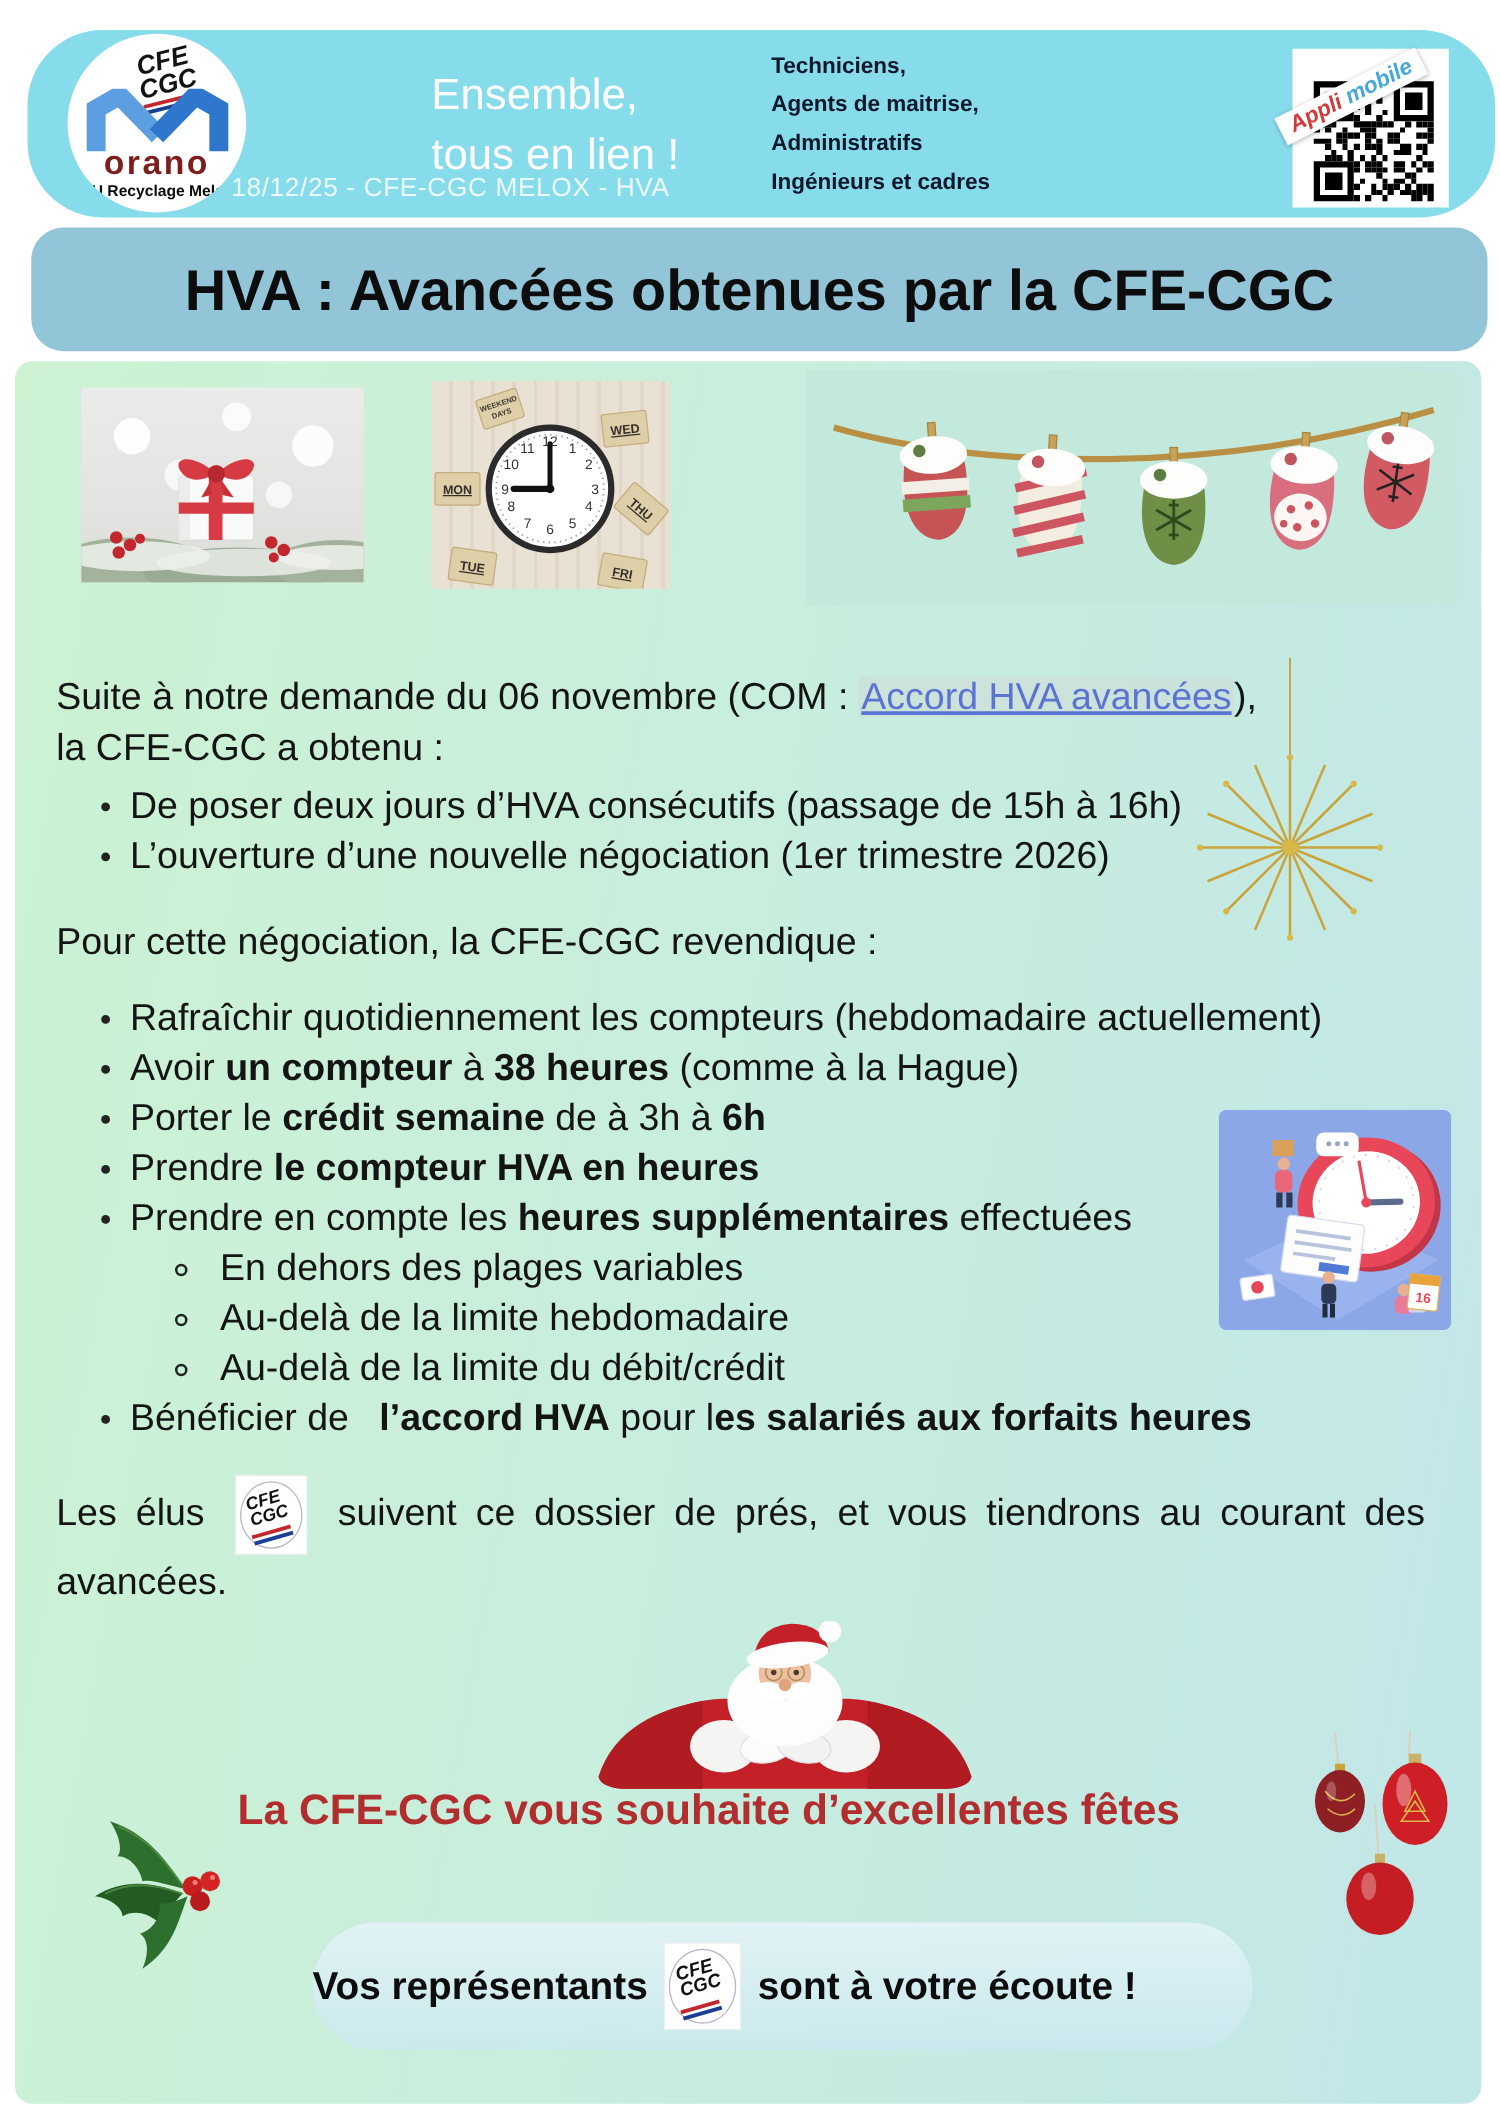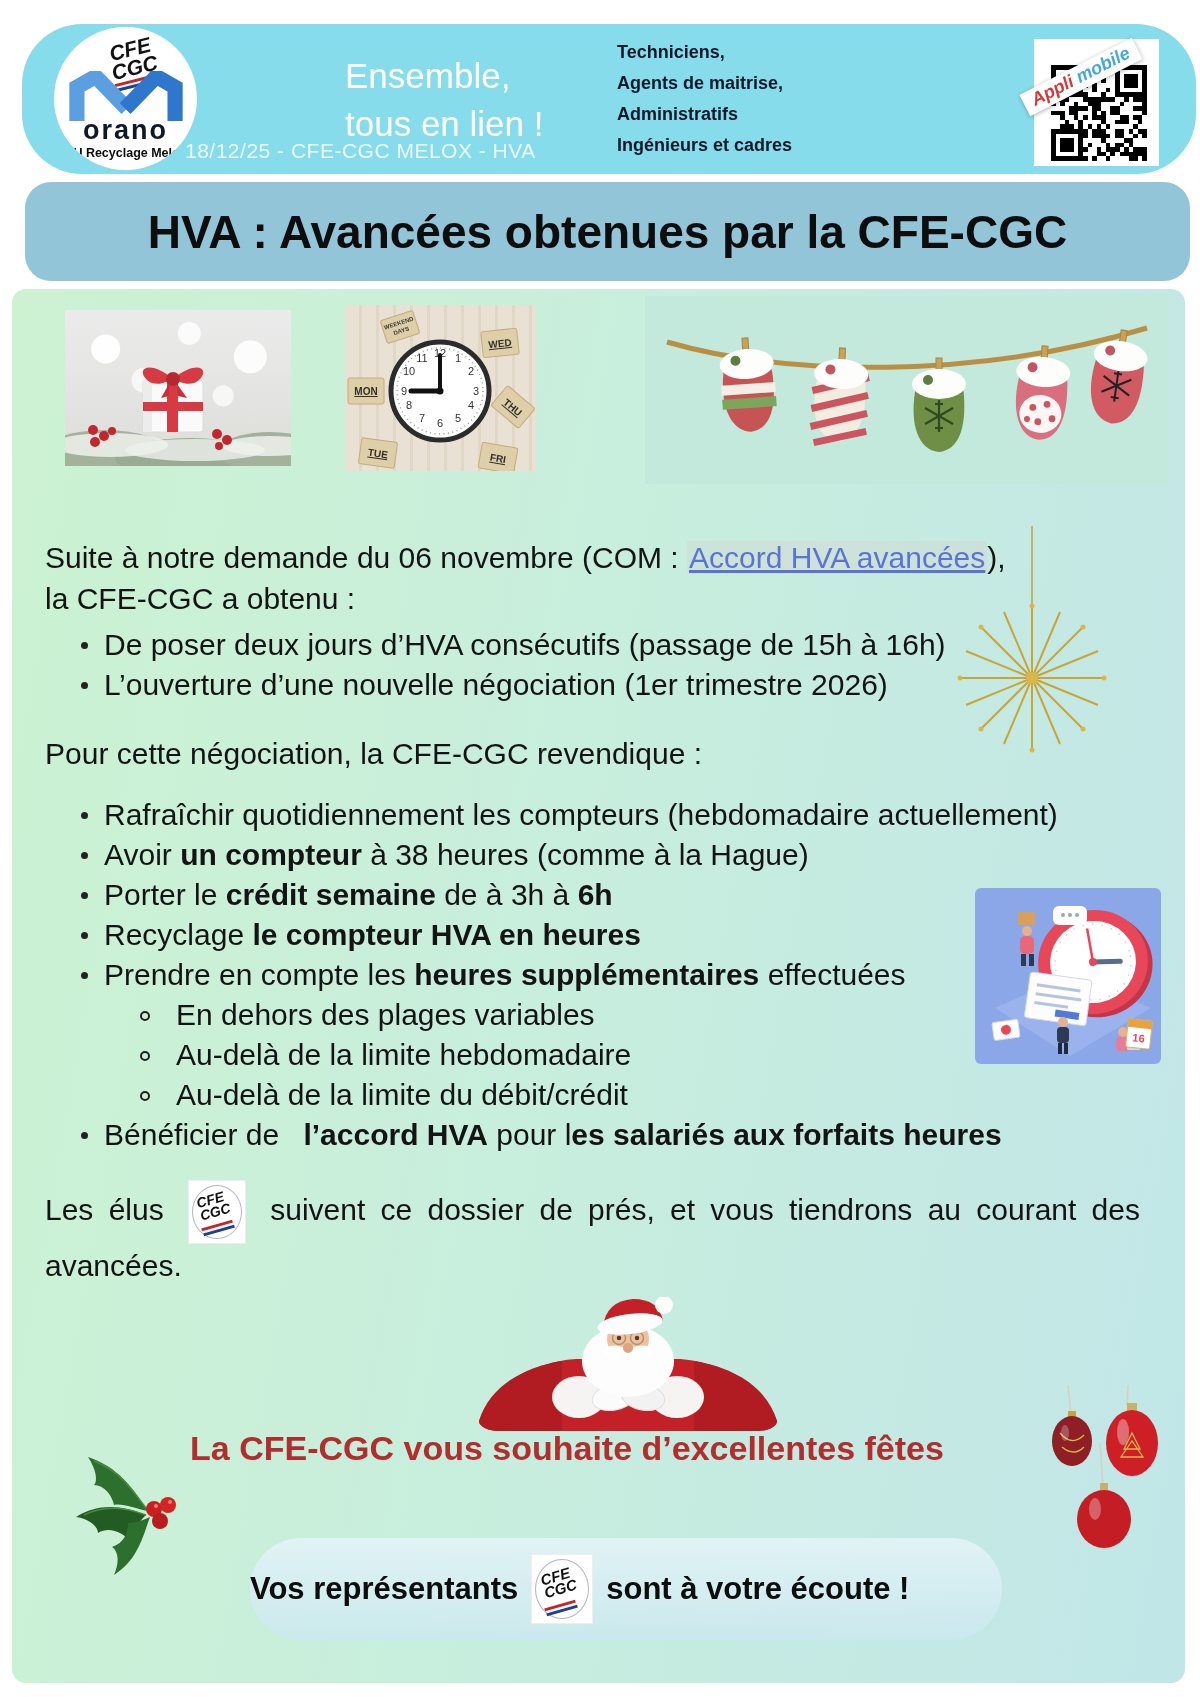--- a/index.html
+++ b/index.html
@@ -11,21 +11,21 @@
             background:#87dcec; border-radius:60px; }
   .logo-circle { position:absolute; left:32px; top:3px; width:143px; height:143px;
                  background:#fff; border-radius:50%; overflow:hidden; }
   .cfe-mark { position:absolute; top:12px; left:50%; transform:translateX(-34%) rotate(-14deg);
               font-weight:800; font-style:italic; font-size:21px; line-height:19px; color:#111; text-align:center; }
   .cfe-mark .stripe { display:block; height:3px; margin-top:2px; }
   .stripe-red { background:#c1272d; width:46px; }
   .stripe-blue { background:#1b3f94; width:46px; margin-top:1px; }
   .m-svg { position:absolute; top:44px; left:14px; width:116px; height:52px; }
   .orano { position:absolute; top:88px; width:100%; text-align:center;
-           font-weight:800; font-size:27px; letter-spacing:2px; color:#0f172a; }
+           font-weight:800; font-size:27px; letter-spacing:2px; color:#7f1d1d; }
   .bu { position:absolute; top:119px; width:100%; text-align:center;
         font-weight:700; font-size:12.5px; color:#0c0c0c; }
   .slogan { position:absolute; left:323px; top:28px; color:#ffffff; font-weight:400;
             font-size:35px; line-height:48px; }
   .date-line { position:absolute; left:163px; top:115px; color:rgba(255,255,255,0.85);
                font-size:21px; letter-spacing:0.5px; }
   .audience { position:absolute; left:595px; top:13px; color:#0f172a; font-weight:800;
               font-size:18px; line-height:31px; }
   .qr-box { position:absolute; right:37px; top:15px; width:125px; height:127px; background:#fff; }
   .qr-grid { position:absolute; left:17px; top:26px; width:96px; height:96px;
@@ -747,23 +747,23 @@
 
   <ul class="list list-obtained">
     <li>De poser deux jours d’HVA consécutifs (passage de 15h à 16h)</li>
     <li>L’ouverture d’une nouvelle négociation (1er trimestre 2026)</li>
   </ul>
 
   <div class="p-negot">Pour cette négociation, la CFE-CGC revendique :</div>
 
   <ul class="list list-demands">
     <li><span><span>Rafraîchir quotidiennement les compteurs (hebdomadaire actuellement)</span></span></li>
-    <li><span><span>Avoir </span><span style="font-weight: 700;">un compteur</span><span> à </span><span style="font-weight: 400;">38 heures</span><span> (comme à la Hague)</span></span></li>
+    <li><span><span>Avoir </span><span style="font-weight: 700;">un compteur</span><span> à </span><span style="font-weight: 700;">38 heures</span><span> (comme à la Hague)</span></span></li>
     <li><span><span>Porter le </span><span style="font-weight: 700;">crédit semaine</span><span> de à 3h à </span><span style="font-weight: 700; margin-top: 42px;">6h</span></span></li>
-    <li><span><span>Recyclage </span><span style="font-weight: 700;">le compteur HVA en heures</span></span></li>
+    <li><span><span>Prendre </span><span style="font-weight: 700;">le compteur HVA en heures</span></span></li>
     <li><span><span>Prendre en compte les </span><span style="font-weight: 700;">heures supplémentaires</span><span> effectuées</span></span></li>
     <li class="sub">En dehors des plages variables</li>
     <li class="sub">Au-delà de la limite hebdomadaire</li>
     <li class="sub">Au-delà de la limite du débit/crédit</li>
     <li><span><span>Bénéficier de </span><span style="font-weight: 700; margin-left: 16px;">l’accord HVA</span><span> pour l</span><span style="font-weight: 700;">es salariés aux forfaits heures</span></span></li>
   </ul>
 
   <svg class="starburst" viewBox="0 0 160 230">
     <line x1="80" y1="0" x2="80" y2="80" stroke="#c2a23e" stroke-width="1.5"></line>
     <g transform="translate(80,152)" stroke="#c9a43b" stroke-width="2">

